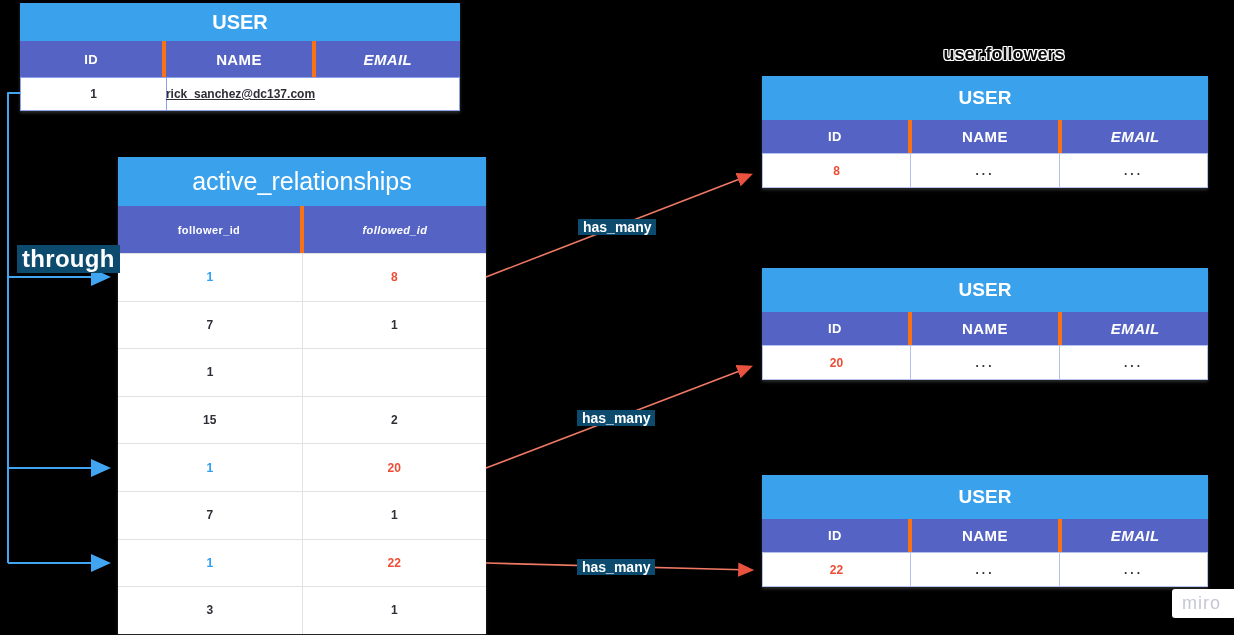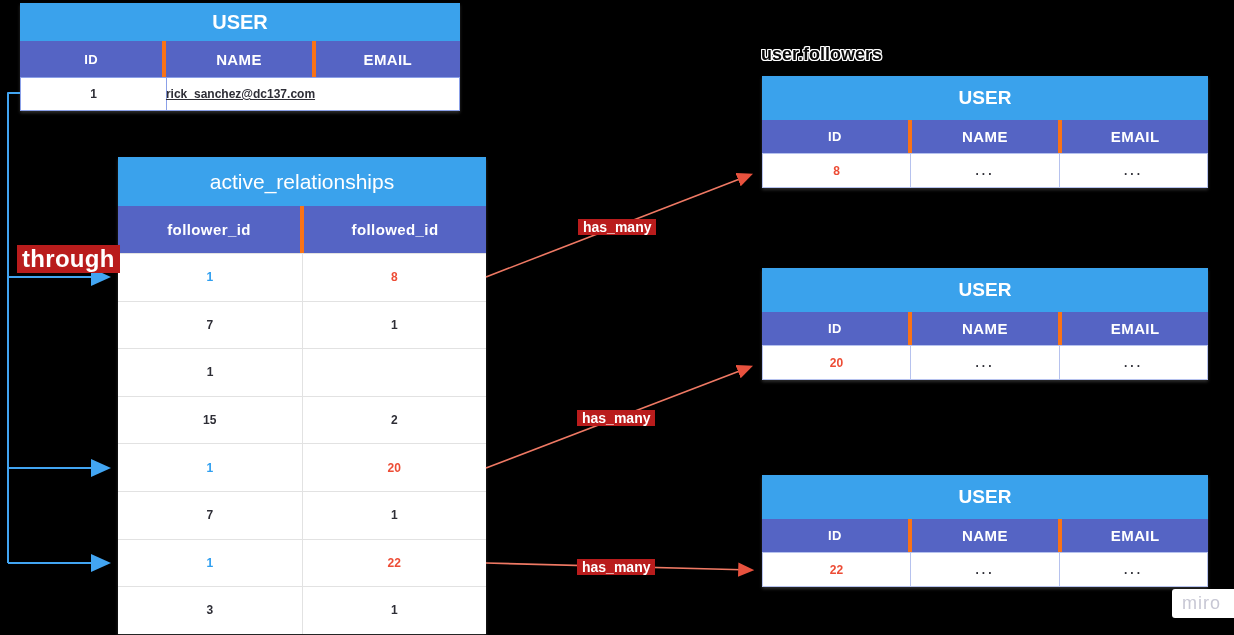--- a/index.html
+++ b/index.html
@@ -9,69 +9,69 @@
   }
   .connectors{position:absolute;left:0;top:0;z-index:4;pointer-events:none;}
   .tbl{position:absolute;z-index:2;box-shadow:0 2px 3px rgba(130,130,130,.35);}
   .tbl-title{
     display:flex;align-items:center;justify-content:center;
     background:#3aa2ec;color:#fff;
   }
   .tbl-cols{display:flex;background:#5564c4;color:#fff;}
   .tbl-cols .cell{display:flex;align-items:center;justify-content:center;
     font-weight:700;letter-spacing:.4px;border-right:4px solid #f97316;}
-  .tbl-cols .cell:last-child{border-right:none;}
+  .tbl-cols .cell:last-child{border-right:none;font-style:italic;}
   .tbl-row{display:flex;background:#fff;}
   .tbl-row .cell{display:flex;align-items:center;justify-content:center;
     font-weight:700;color:#2e2e36;font-size:12px;}
 
   
   .user-main{left:20px;top:3px;width:440px;}
   .user-main .tbl-title{height:38px;font-size:20px;font-weight:700;}
   .user-main .tbl-cols{height:36px;}
   .user-main .tbl-row{height:34px;border:1px solid #8ba0e8;box-sizing:border-box;}
   .user-main .tbl-row .cell{border-right:1px solid #8ba0e8;}
   .user-main .tbl-row .cell:last-child{border-right:none;text-decoration:underline;}
   .user-main .c0{width:145px;} .user-main .c1{width:148px;} .user-main .c2{width:147px;}
   .col-id{font-size:13px;} .col-sm{font-size:15px;}
 
   
   .ar{left:118px;top:157px;width:368px;}
-  .ar .tbl-title{height:49px;font-size:21px;font-weight:400;}
+  .ar .tbl-title{height:49px;font-size:25px;font-weight:400;}
   .ar .tbl-cols{height:47px;}
-  .ar .tbl-cols .cell{font-size:15px;}
+  .ar .tbl-cols .cell{font-size:11px;}
   .ar .half{width:184px;}
   .ar .tbl-row{height:47.6px;border-top:1px solid #e2e2e2;box-sizing:border-box;}
   .ar .tbl-row:first-of-type{border-top:none;}
   .ar .tbl-row .cell:first-child{border-right:1px solid #e2e2e2;}
 
   
   .rt{width:446px;left:762px;}
   .rt .tbl-title{height:44px;font-size:19px;font-weight:700;}
   .rt .tbl-cols{height:33px;}
   .rt .tbl-row{height:35px;border:1px solid #b6c2ee;box-sizing:border-box;}
   .rt .tbl-row .cell{border-right:1px solid #b6c2ee;}
   .rt .tbl-row .cell:last-child{border-right:none;}
   .rt .c0{width:148px;} .rt .c1{width:149px;} .rt .c2{width:148px;}
   .rt1{top:76px;} .rt2{top:268px;} .rt3{top:475px;}
   .dots{letter-spacing:3px;}
 
   .c-blue{color:#2f9ff0 !important;}
   .c-red{color:#ed4c35 !important;}
 
   
-  .lbl{position:absolute;z-index:6;color:#fff;font-weight:700;background:#b91c1c;
+  .lbl{position:absolute;z-index:6;color:#fff;font-weight:700;background:#0c4a6e;
     padding:0 5px;white-space:nowrap;}
   .lbl-through{left:17px;top:245px;font-size:24px;letter-spacing:.3px;}
   .lbl-hm{font-size:14px;}
   .hm1{left:578px;top:219px;}
   .hm2{left:577px;top:410px;}
   .hm3{left:577px;top:559px;}
   .lbl-uf{
-    position:absolute;z-index:3;left:761px;top:44px;width:446px;text-align:left;
+    position:absolute;z-index:3;left:781px;top:44px;width:446px;text-align:center;
     font-size:18px;font-weight:700;color:#0a0a0a;
     text-shadow:-1px -1px 0 #fff,1px -1px 0 #fff,-1px 1px 0 #fff,1px 1px 0 #fff,
                  0 -1px 0 #fff,0 1px 0 #fff,-1px 0 0 #fff,1px 0 0 #fff;
   }
 
   
   .miro{
     position:absolute;z-index:8;left:1172px;top:589px;width:70px;height:29px;
     background:#fff;border-radius:3px;display:flex;align-items:center;
     justify-content:flex-start;padding-left:10px;box-sizing:border-box;

